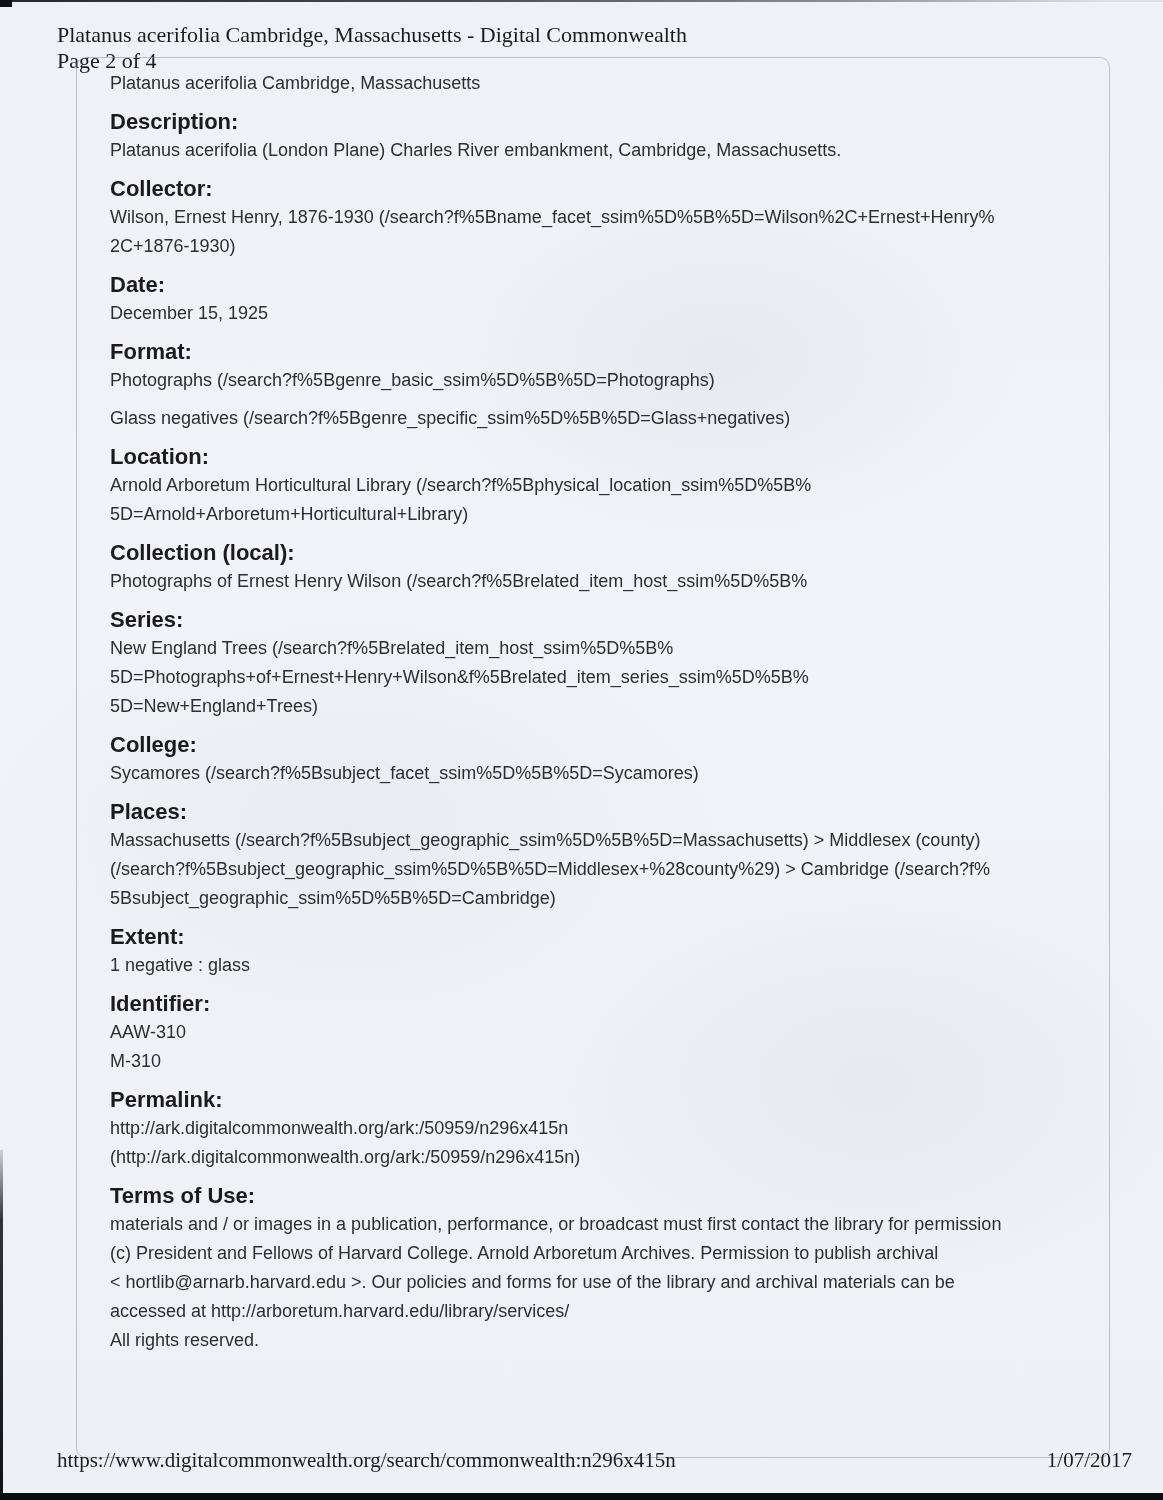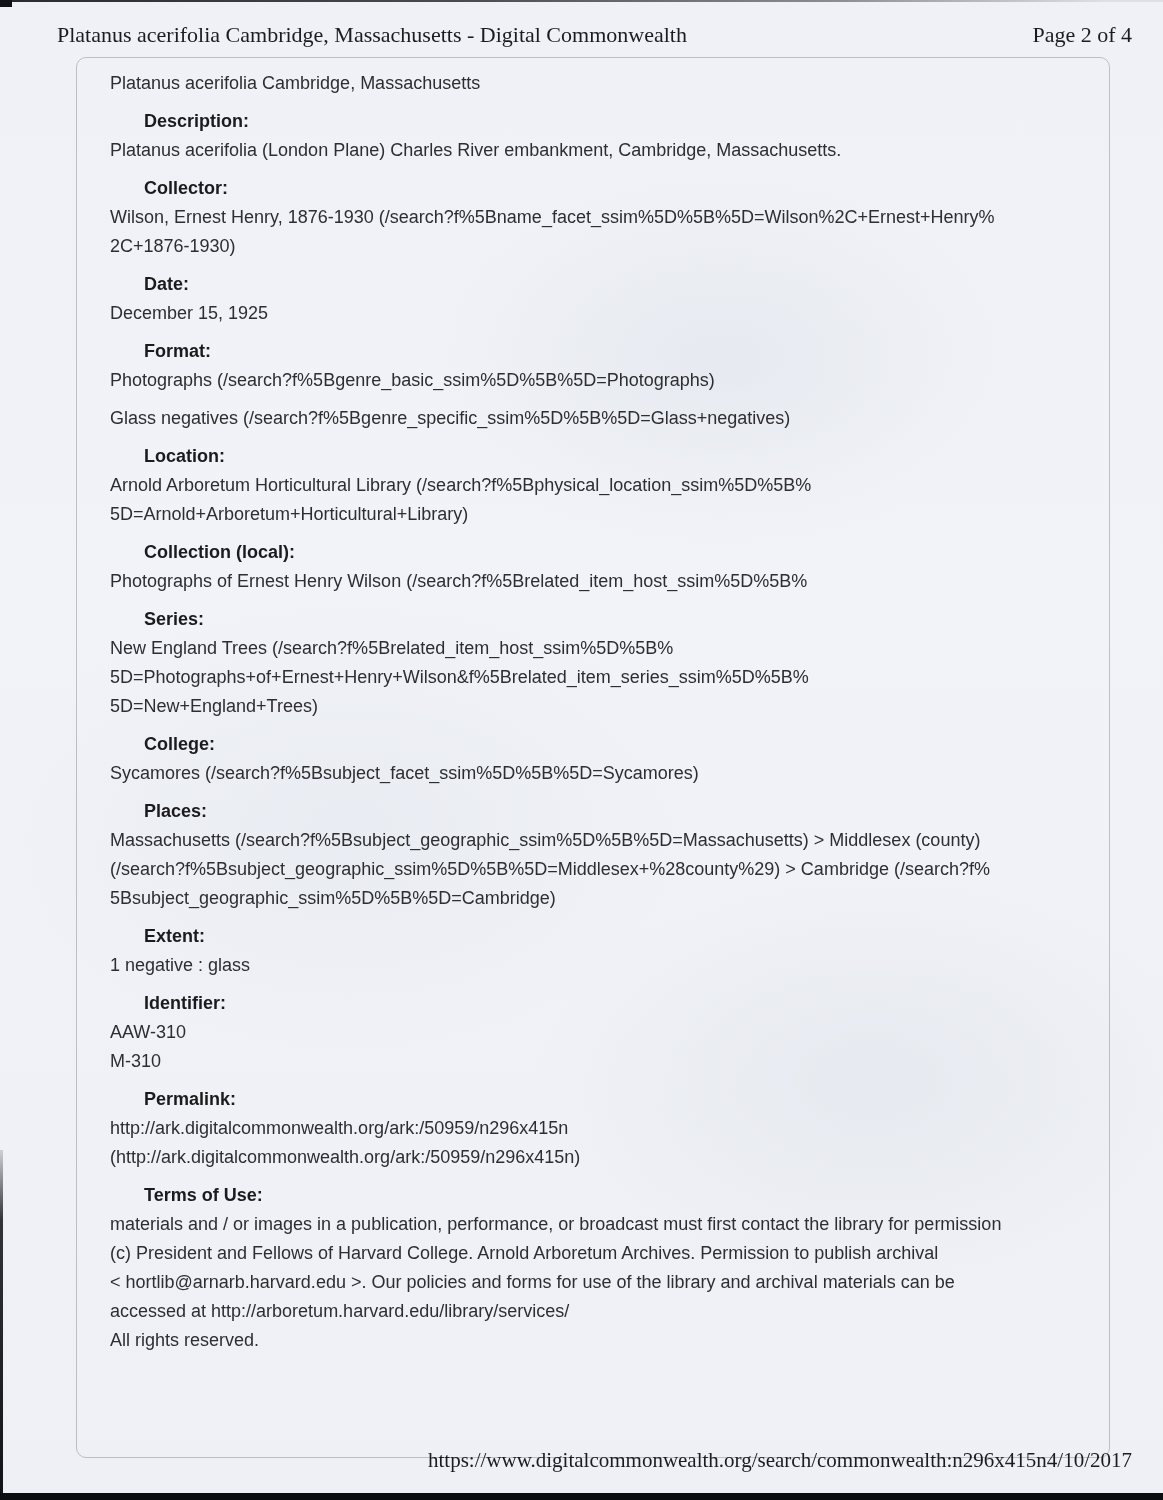--- a/index.html
+++ b/index.html
@@ -32,48 +32,47 @@
   .scan-left-line {
     position: absolute; left: 0; top: 1150px; bottom: 0; width: 3px;
     background: linear-gradient(to bottom, rgba(16,18,24,0.15), rgba(16,18,24,0.85) 20%, #101218);
   }
 
   
   .print-header {
     position: absolute; top: 22px; left: 57px; right: 31px;
     display: flex; justify-content: space-between; align-items: baseline;
     font-family: "Liberation Serif", serif;
-    font-size: 22px; color: #1c1c1f;
+    font-size: 22px; color: #1c1c1f; flex-direction: column;
   }
   .print-footer {
     position: absolute; top: 1448px; left: 57px; right: 31px;
-    display: flex; justify-content: flex-end; align-items: baseline;
+    display: flex; justify-content: space-between; align-items: baseline;
     font-family: "Liberation Serif", serif;
     font-size: 21px; color: #1c1c1f;
   }
 
   
   .record-box {
     position: absolute; left: 76px; top: 57px;
     width: 1034px; height: 1401px;
     box-sizing: border-box;
     border: 1.5px solid rgba(144,150,160,0.55);
     border-radius: 10px;
     padding: 11px 17px 0 33px;
     overflow: hidden;
   }
   .record-title {
     font-size: 18px; line-height: 29px; color: #2e2e30;
     white-space: nowrap;
   }
   .field { margin-top: 9px; }
   .field-label {
-    font-size: 18px; line-height: 29px; font-weight: bold; color: #1b1b1d;
+    font-size: 22px; line-height: 29px; font-weight: bold; color: #1b1b1d;
     white-space: nowrap;
-    margin-left: 34px;
   }
   .field-line {
     font-size: 18px; line-height: 29px; color: #2e2e30;
     white-space: nowrap;
   }
 </style>
 </head>
 <body>
 
 <div class="scan-top-line"></div>
@@ -154,14 +153,14 @@
         <div class="field-line">(c) President and Fellows of Harvard College. Arnold Arboretum Archives. Permission to publish archival</div>
         <div class="field-line">&lt; hortlib@arnarb.harvard.edu &gt;. Our policies and forms for use of the library and archival materials can be</div>
         <div class="field-line">accessed at http://arboretum.harvard.edu/library/services/</div>
         <div class="field-line">All rights reserved.</div>
       </div>
     </div>
 </div>
 
 <div class="print-footer">
   <span>https://www.digitalcommonwealth.org/search/commonwealth:n296x415n</span>
-  <span>4/10/2017</span>
+  <span>1/07/2017</span>
 </div>
 
 </body></html>

